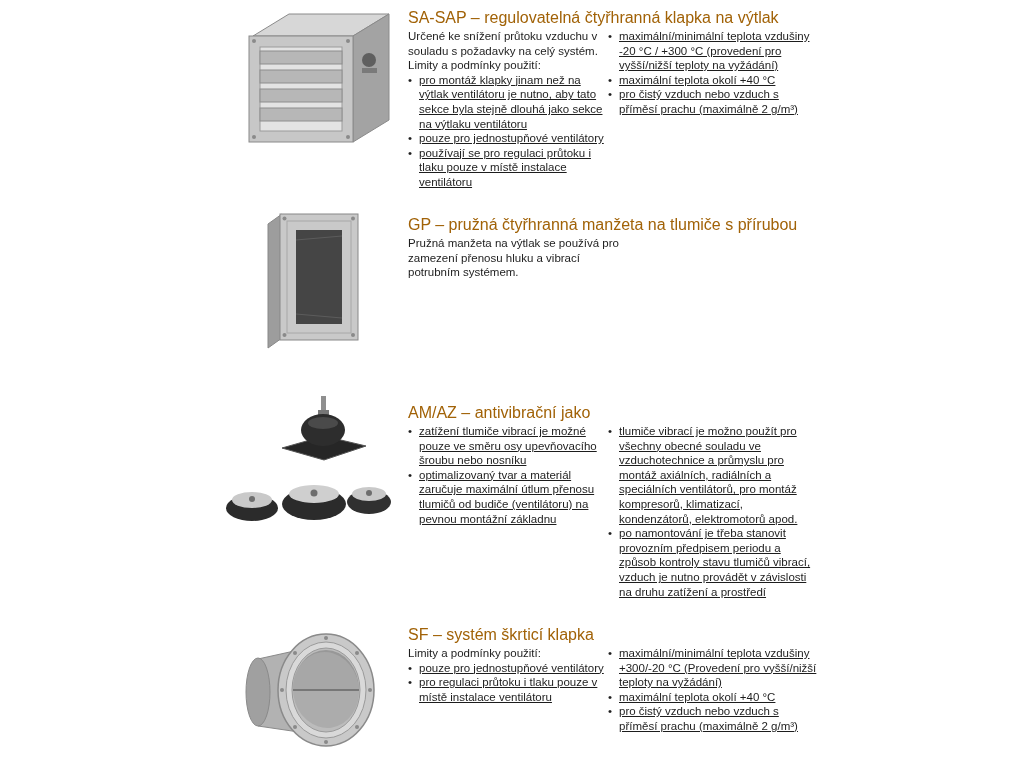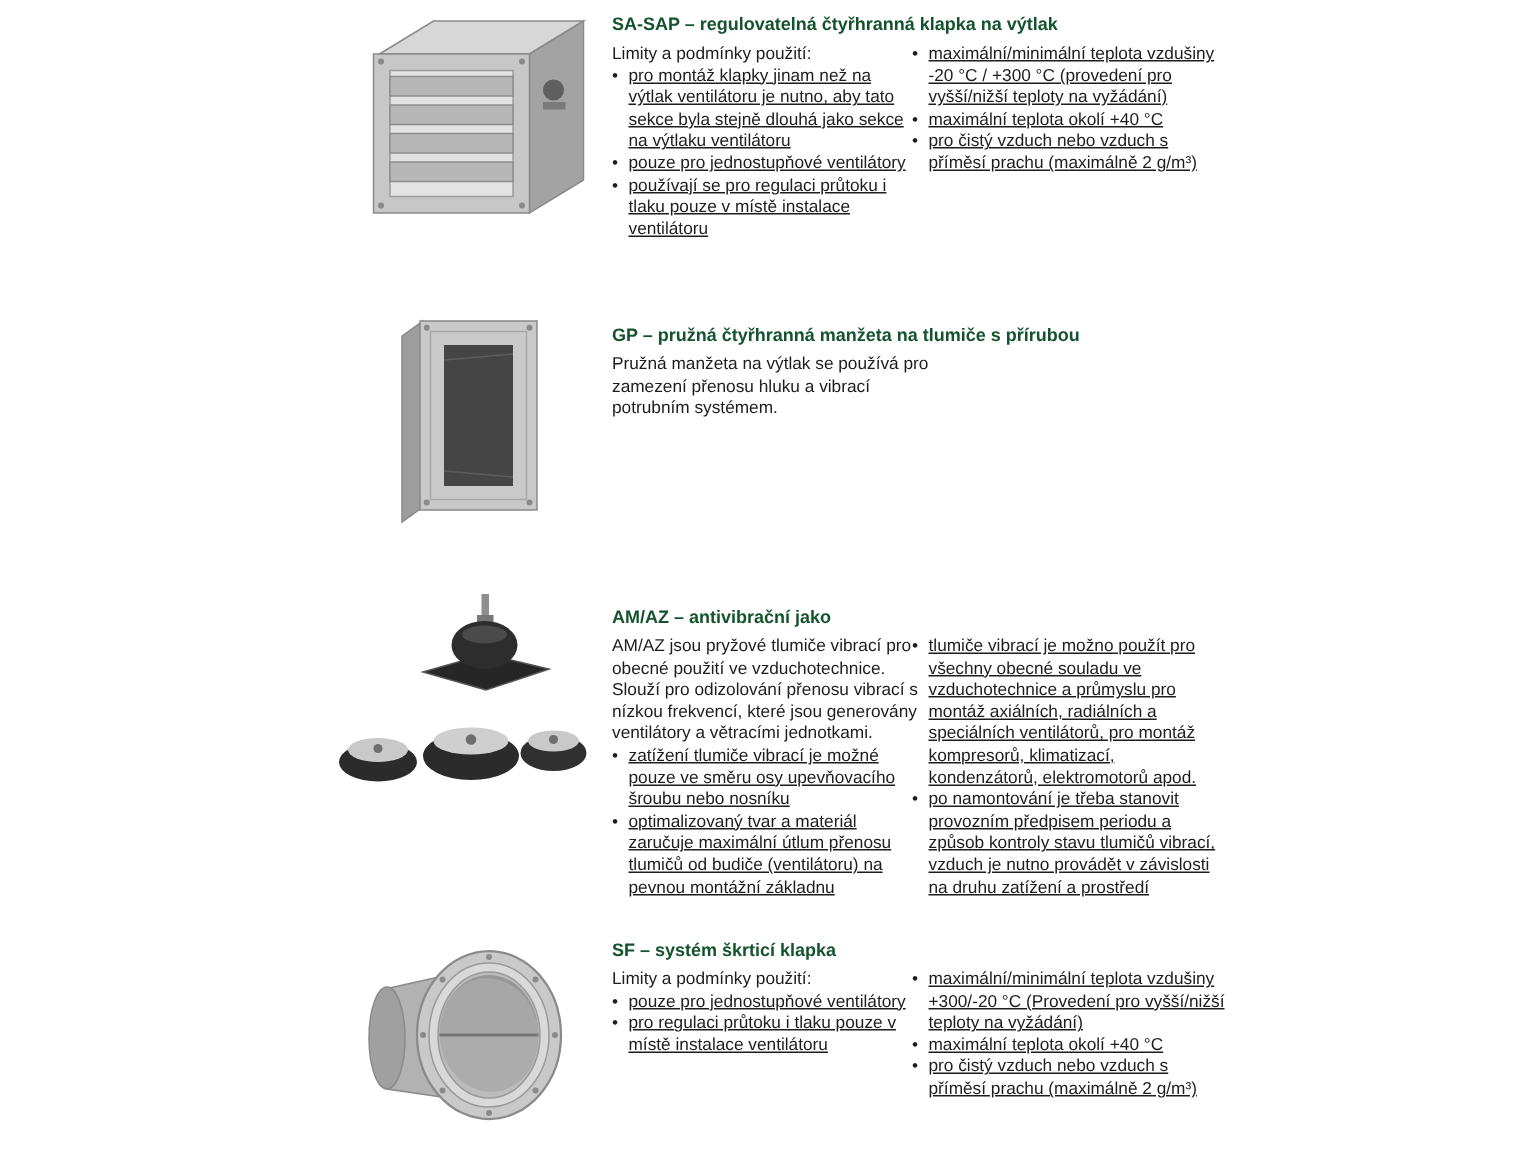--- a/index.html
+++ b/index.html
@@ -10,24 +10,24 @@
     color:#1a1a1a;
     position:relative;
     overflow:hidden;
   }
   .page { position:absolute; left:0; top:0; width:1024px; height:768px; background:#ffffff; }
   .sec { display:contents; }
   .img { position:absolute; }
   .img svg { width:100%; height:100%; display:block; }
   .title {
     position:absolute;
-    font-size:12px;
-    font-weight:bold;
+    font-size:16px;
+    font-weight:normal;
     white-space:nowrap;
-    color:#14532d;
+    color:#a16207;
   }
   .col {
     position:absolute;
     font-size:11.5px;
     line-height:14.6px;
     color:#1d1d1d;
   }
   .col p { margin:0; }
   .bullet { display:flex; }
   .bullet .dot { flex:0 0 11px; width:11px; }
@@ -55,20 +55,21 @@
         <circle cx="126" cy="56" r="7" fill="#5f5f5f"></circle>
         <rect x="119" y="64" width="15" height="5" fill="#7a7a7a"></rect>
         <circle cx="11" cy="37" r="2" fill="#8a8a8a"></circle>
         <circle cx="105" cy="37" r="2" fill="#8a8a8a"></circle>
         <circle cx="11" cy="133" r="2" fill="#8a8a8a"></circle>
         <circle cx="105" cy="133" r="2" fill="#8a8a8a"></circle>
       </svg>
     </div>
     <div class="title" style="left:408px; top:9px;">SA-SAP – regulovatelná čtyřhranná klapka na výtlak</div>
     <div class="col" style="left:408px; top:29px; width:200px;">
+      <p>Určené ke snížení průtoku vzduchu v souladu s požadavky na celý systém.</p>
       <p>Limity a podmínky použití:</p>
       <div class="bullet">
           <span class="dot">•</span>
           <span class="txt">pro montáž klapky jinam než na výtlak ventilátoru je nutno, aby tato sekce byla stejně dlouhá jako sekce na výtlaku ventilátoru</span>
         </div>
       <div class="bullet">
           <span class="dot">•</span>
           <span class="txt">pouze pro jednostupňové ventilátory</span>
         </div>
       <div class="bullet">
@@ -129,21 +130,20 @@
         <ellipse cx="92" cy="108" rx="32" ry="16" fill="#2b2b2b"></ellipse>
         <ellipse cx="92" cy="98" rx="25" ry="9" fill="#cfcfcf"></ellipse>
         <circle cx="92" cy="97" r="3.5" fill="#6e6e6e"></circle>
         <ellipse cx="147" cy="106" rx="22" ry="12" fill="#303030"></ellipse>
         <ellipse cx="147" cy="98" rx="17" ry="7" fill="#c9c9c9"></ellipse>
         <circle cx="147" cy="97" r="3" fill="#6e6e6e"></circle>
       </svg>
     </div>
     <div class="title" style="left:408px; top:404px;">AM/AZ – antivibrační jako</div>
     <div class="col" style="left:408px; top:424px; width:204px;">
-      <p>AM/AZ jsou pryžové tlumiče vibrací pro obecné použití ve vzduchotechnice. Slouží pro odizolování přenosu vibrací s nízkou frekvencí, které jsou generovány ventilátory a větracími jednotkami.</p>
       <div class="bullet">
           <span class="dot">•</span>
           <span class="txt">zatížení tlumiče vibrací je možné pouze ve směru osy upevňovacího šroubu nebo nosníku</span>
         </div>
       <div class="bullet">
           <span class="dot">•</span>
           <span class="txt">optimalizovaný tvar a materiál zaručuje maximální útlum přenosu tlumičů od budiče (ventilátoru) na pevnou montážní základnu</span>
         </div>
     </div>
     <div class="col" style="left:608px; top:424px; width:206px;">

